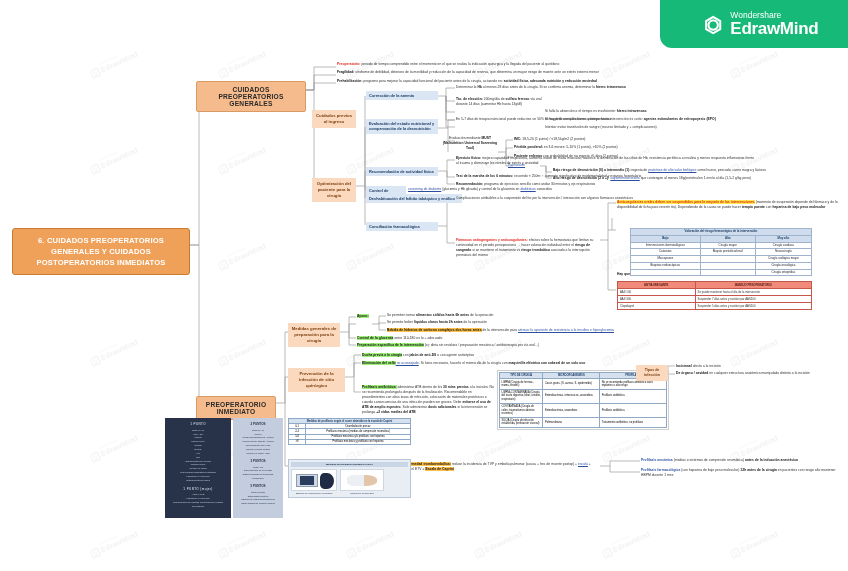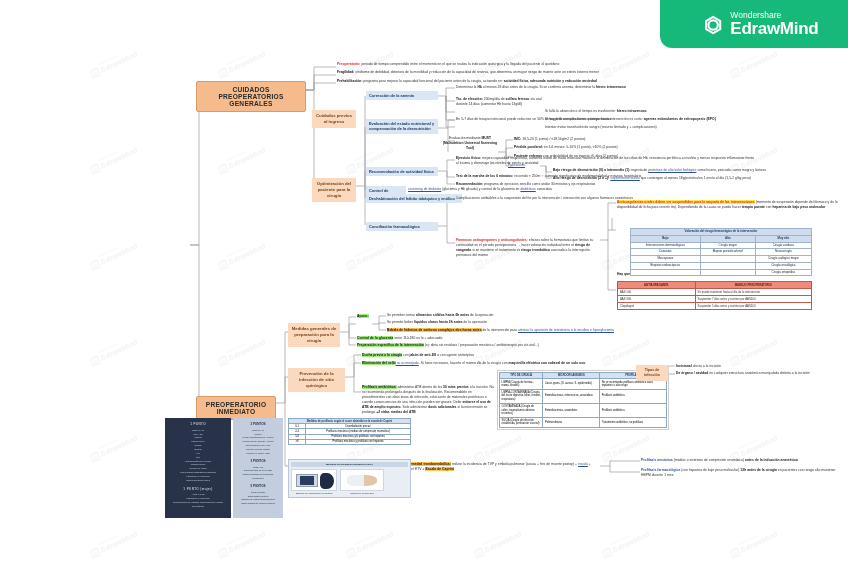--- a/index.html
+++ b/index.html
@@ -515,20 +515,21 @@
   </svg>
 
   <div class="logo">
     <div class="glyph">⏣</div>
     <div class="txt">
       <div class="t1">Wondershare</div>
       <div class="t2">EdrawMind</div>
     </div>
   </div>
 
+  <div class="node root" style="left:12px; top:228px; width:178px;">6. CUIDADOS PREOPERATORIOS GENERALES Y CUIDADOS POSTOPERATORIOS INMEDIATOS</div>
 
   <div class="node lvl1" style="left:196px; top:81px; width:110px;">CUIDADOS PREOPERATORIOS GENERALES</div>
 
   <div class="node leaf" style="left:337px; top:62px; width:300px;">
     <span class="red">Preoperatorio:</span><span> periodo de tiempo comprendido entre el momento en el que se realiza la indicación quirúrgica y la llegada del paciente al quirófano</span>
   </div>
   <div class="node leaf" style="left:337px; top:70px; width:330px;">
     <b>Fragilidad:</b><span> síndrome de debilidad, deterioro de la movilidad y reducción de la capacidad de reserva, que determina un mayor riesgo de muerte ante un estrés externo menor</span>
   </div>
   <div class="node leaf" style="left:337px; top:79px; width:330px;">

